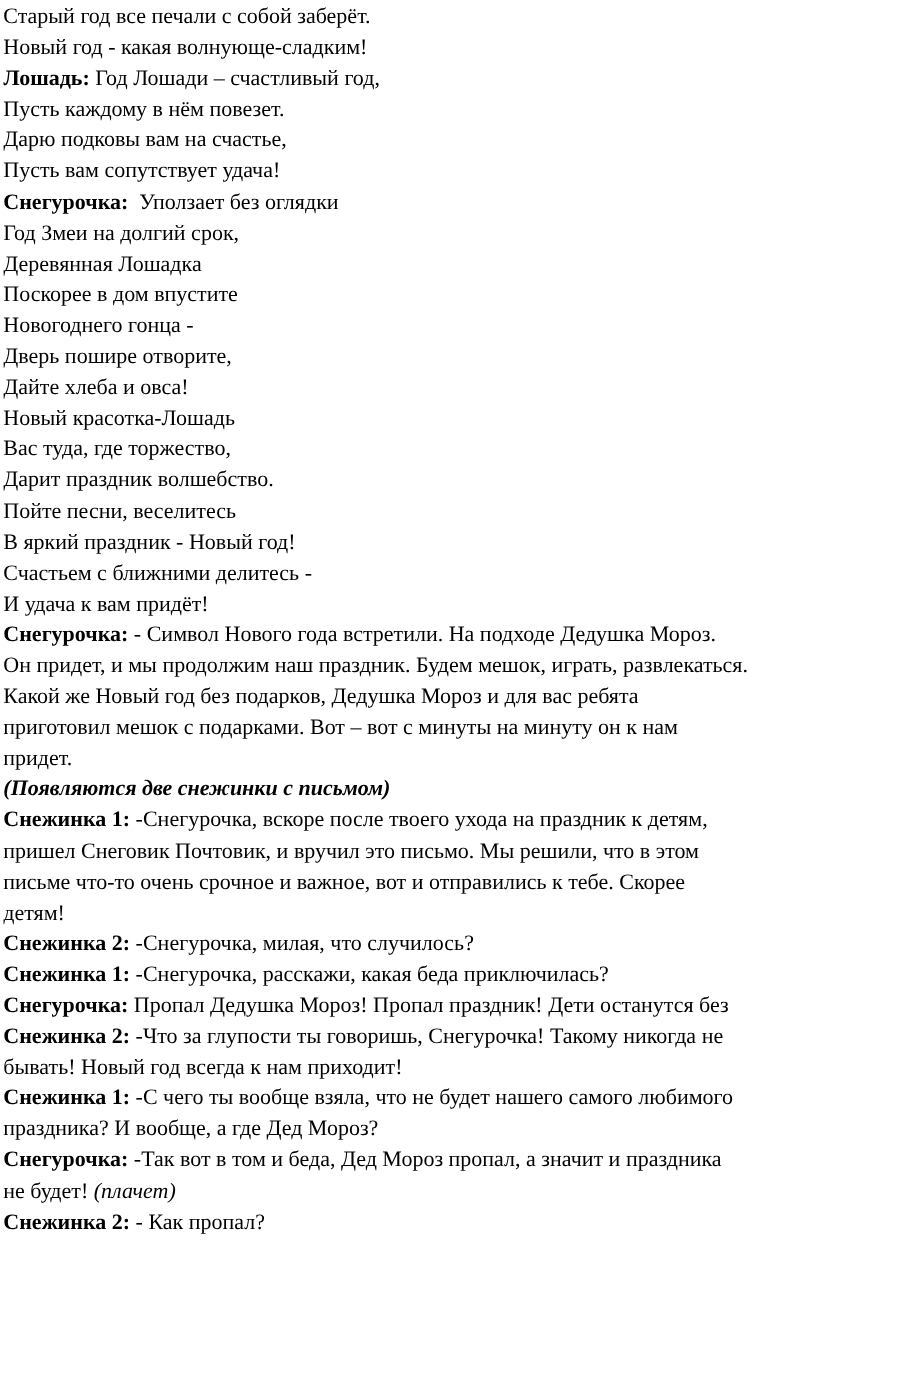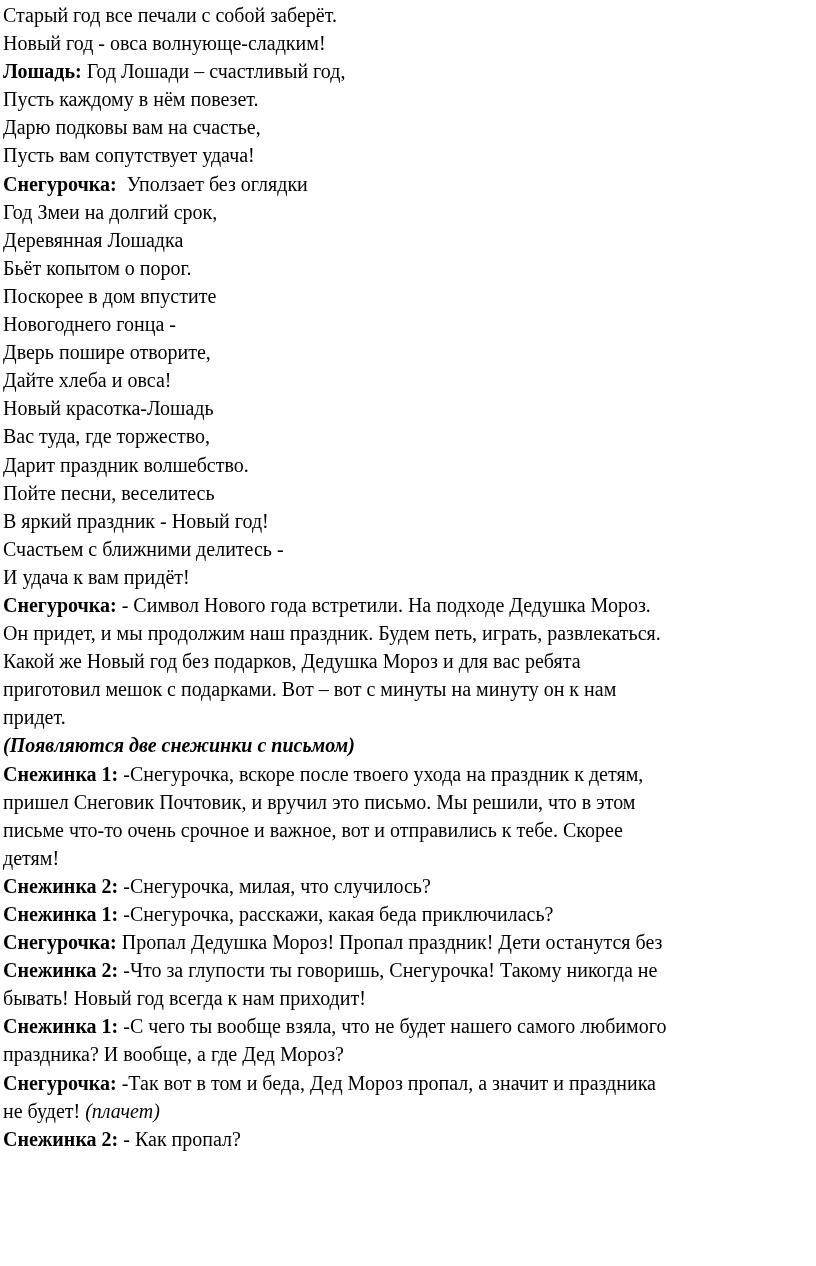--- a/index.html
+++ b/index.html
@@ -31,42 +31,41 @@
   .r  { font-weight: normal; font-style: normal; }
   .b  { font-weight: bold;   font-style: normal; }
   .i  { font-weight: normal; font-style: italic; }
   .bi { font-weight: bold;   font-style: italic; }
 </style>
 </head>
 <body>
 
 <div id="doc" style="background: rgb(255, 255, 255); color: rgb(0, 0, 0);">
     <div class="line"><span class="r">Старый год все печали с собой заберёт.</span></div>
-    <div class="line"><span class="r">Новый год - овса волнующе-сладким!</span></div>
+    <div class="line"><span class="r">Новый год - какая волнующе-сладким!</span></div>
     <div class="line"><span class="b">Лошадь:</span><span class="r"> Год Лошади – счастливый год,</span></div>
     <div class="line"><span class="r">Пусть каждому в нём повезет.</span></div>
     <div class="line"><span class="r">Дарю подковы вам на счастье,</span></div>
     <div class="line"><span class="r">Пусть вам сопутствует удача!</span></div>
     <div class="line"><span class="b">Снегурочка:</span><span class="r">  Уползает без оглядки</span></div>
     <div class="line"><span class="r">Год Змеи на долгий срок,</span></div>
     <div class="line"><span class="r">Деревянная Лошадка</span></div>
-    <div class="line"><span class="r">Бьёт копытом о порог.</span></div>
     <div class="line"><span class="r">Поскорее в дом впустите</span></div>
     <div class="line"><span class="r">Новогоднего гонца -</span></div>
     <div class="line"><span class="r">Дверь пошире отворите,</span></div>
     <div class="line"><span class="r">Дайте хлеба и овса!</span></div>
     <div class="line"><span class="r">Новый красотка-Лошадь</span></div>
     <div class="line"><span class="r">Вас туда, где торжество,</span></div>
     <div class="line"><span class="r">Дарит праздник волшебство.</span></div>
     <div class="line"><span class="r">Пойте песни, веселитесь</span></div>
     <div class="line"><span class="r">В яркий праздник - Новый год!</span></div>
     <div class="line"><span class="r">Счастьем с ближними делитесь -</span></div>
     <div class="line"><span class="r">И удача к вам придёт!</span></div>
     <div class="line"><span class="b">Снегурочка:</span><span class="r"> - Символ Нового года встретили. На подходе Дедушка Мороз.</span></div>
-    <div class="line"><span class="r">Он придет, и мы продолжим наш праздник. Будем петь, играть, развлекаться.</span></div>
+    <div class="line"><span class="r">Он придет, и мы продолжим наш праздник. Будем мешок, играть, развлекаться.</span></div>
     <div class="line"><span class="r">Какой же Новый год без подарков, Дедушка Мороз и для вас ребята</span></div>
     <div class="line"><span class="r">приготовил мешок с подарками. Вот – вот с минуты на минуту он к нам</span></div>
     <div class="line"><span class="r">придет.</span></div>
     <div class="line"><span class="bi">(Появляются две снежинки с письмом)</span></div>
     <div class="line"><span class="b">Снежинка 1:</span><span class="r"> -Снегурочка, вскоре после твоего ухода на праздник к детям,</span></div>
     <div class="line"><span class="r">пришел Снеговик Почтовик, и вручил это письмо. Мы решили, что в этом</span></div>
     <div class="line"><span class="r">письме что-то очень срочное и важное, вот и отправились к тебе. Скорее</span></div>
     <div class="line"><span class="r">детям!</span></div>
     <div class="line"><span class="b">Снежинка 2:</span><span class="r"> -Снегурочка, милая, что случилось?</span></div>
     <div class="line"><span class="b">Снежинка 1:</span><span class="r"> -Снегурочка, расскажи, какая беда приключилась?</span></div>

